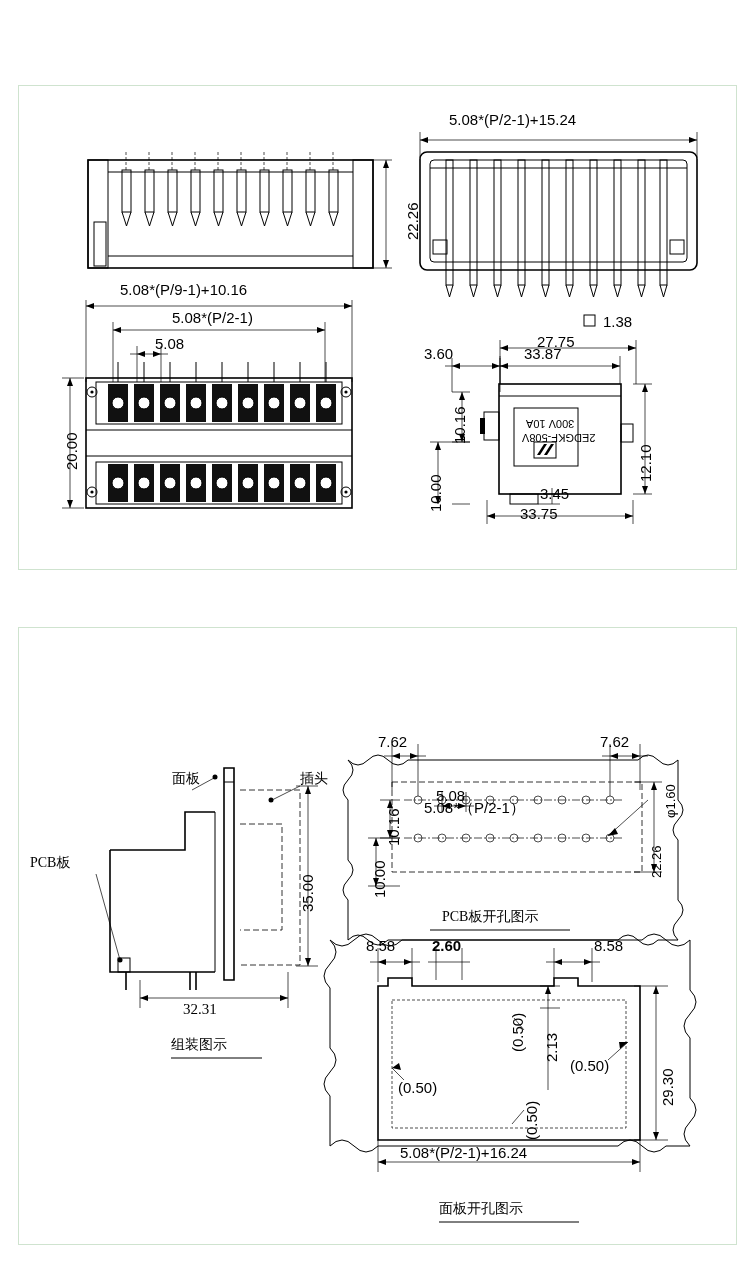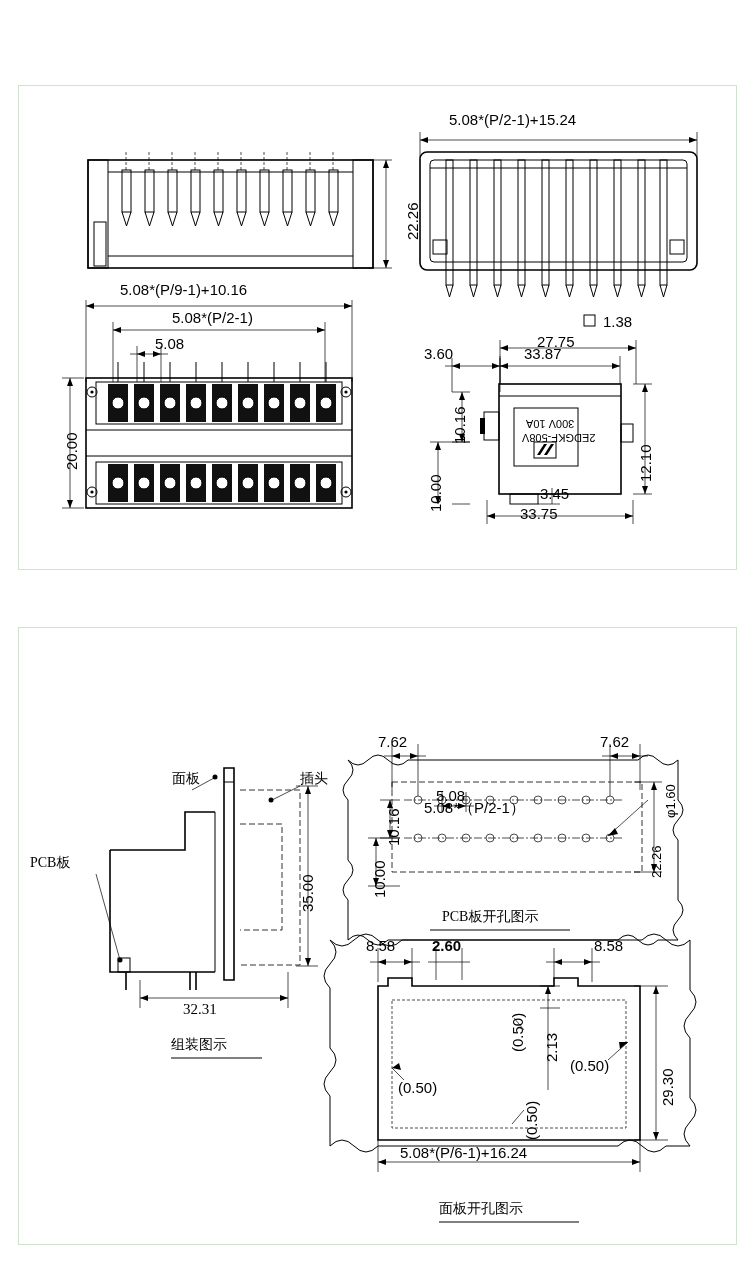--- a/index.html
+++ b/index.html
@@ -489,14 +489,14 @@
 </svg>
 <div class="lbl" style="left:366px;top:938px;">8.58</div>
 <div class="lbl" style="left:432px;top:938px;font-weight:bold;">2.60</div>
 <div class="lbl" style="left:594px;top:938px;">8.58</div>
 <div class="lbl" style="left:398px;top:1080px;">(0.50)</div>
 <div class="lbl rot90" style="left:510px;top:1052px;">(0.50)</div>
 <div class="lbl rot90" style="left:524px;top:1140px;">(0.50)</div>
 <div class="lbl" style="left:570px;top:1058px;">(0.50)</div>
 <div class="lbl rot90" style="left:544px;top:1062px;">2.13</div>
 <div class="lbl rot90" style="left:660px;top:1106px;">29.30</div>
-<div class="lbl" style="left:400px;top:1145px;">5.08*(P/6-1)+16.24</div>
+<div class="lbl" style="left:400px;top:1145px;">5.08*(P/2-1)+16.24</div>
 <div class="lbl cn" style="left:439px;top:1202px;">面板开孔图示</div>
 
 </body></html>

